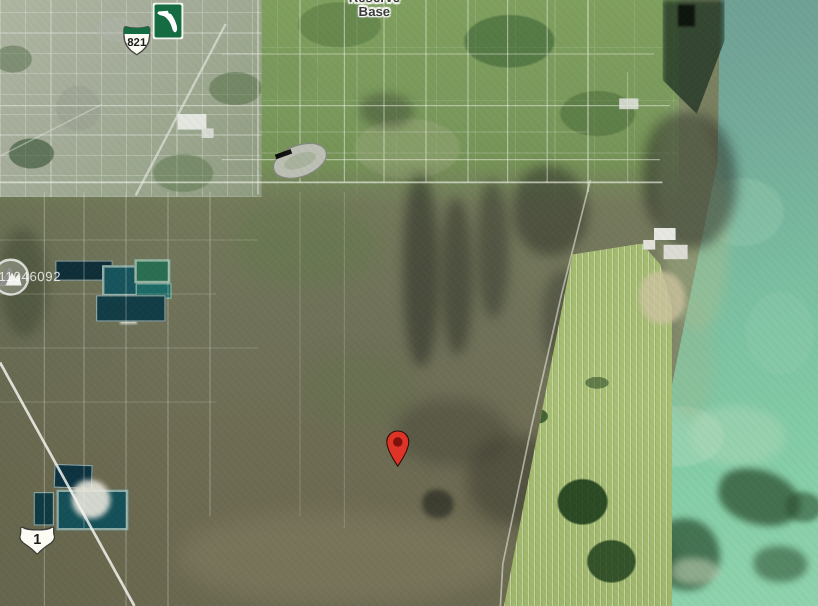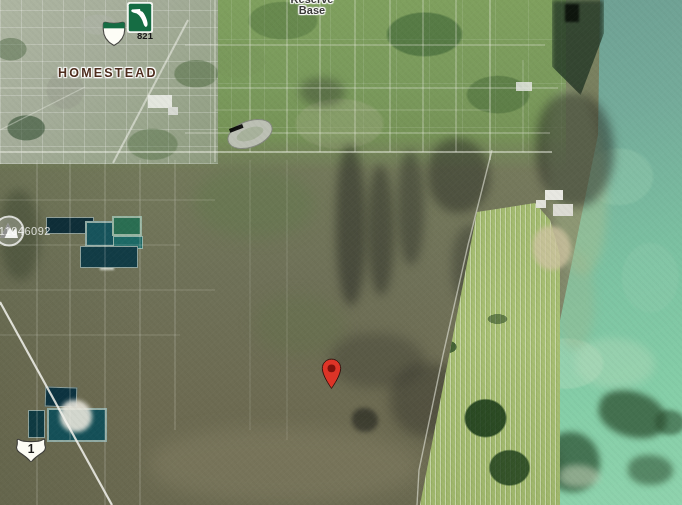--- a/index.html
+++ b/index.html
@@ -169,37 +169,36 @@
       <ellipse rx="14" ry="6" fill="#a8b29c"></ellipse>
       <rect x="-18" y="-12" width="14" height="4" fill="#ececе8" opacity=".9"></rect>
     </g>
     <rect x="148" y="95" width="24" height="13" fill="rgba(232,234,228,0.95)"></rect>
     <rect x="168" y="107" width="10" height="8" fill="rgba(222,224,218,0.9)"></rect>
     <rect x="516" y="82" width="16" height="9" fill="rgba(228,230,224,0.85)"></rect>
   </svg>
 
   <div class="texture"></div>
 
-  <div class="maplabel homestead">HOMESTEAD</div>
   <div class="maplabel reserve">
     <div style="position:static">Reserve</div>
     <div style="position:static">Base</div>
   </div>
 
   <div style="left:100px;top:17px;width:28px;height:32px;">
     <svg width="28" height="32" viewBox="0 0 30 32">
       <defs>
           <clipPath id="sh821">
             <path d="M3.5 7 C3.5 5 4.5 4.2 6 4.6 C9 5.5 12 5.7 15 5.7 C18 5.7 21 5.5 24 4.6 C25.5 4.2 26.5 5 26.5 7 L26.5 12 C26.5 19.5 22.5 25.5 15 29.5 C7.5 25.5 3.5 19.5 3.5 12 Z"></path>
           </clipPath>
         </defs>
       <path d="M3.5 7 C3.5 5 4.5 4.2 6 4.6 C9 5.5 12 5.7 15 5.7 C18 5.7 21 5.5 24 4.6 C25.5 4.2 26.5 5 26.5 7 L26.5 12 C26.5 19.5 22.5 25.5 15 29.5 C7.5 25.5 3.5 19.5 3.5 12 Z" fill="#fdfdf6" stroke="#4a4a46" stroke-width="1.2"></path>
       <rect class="band" x="0" y="0" width="30" height="11" clip-path="url(#sh821)"></rect>
     </svg>
-    <span class="shield-num" style="top:13px;font-size:9.5px;margin-left:31px;">821</span>
+    <span class="shield-num" style="top:13px;font-size:9.5px;">821</span>
   </div>
 
   <div style="left:127px;top:2px;width:26px;height:31px;">
     <svg width="26" height="31" viewBox="0 0 26 31">
       <rect x="0" y="0" width="26" height="31" rx="2.5" fill="#f2f5f0"></rect>
       <rect class="tp-bg" x="1.8" y="1.8" width="22.4" height="27.4" rx="1.5"></rect>
       <path d="M4 9 L5 7.5 L13 7 L13.5 9 L15.5 9.7 C17.5 12 19 15 20 18.5 C20.8 21.2 21 24 19.4 24.8 C18 25.4 17 23.5 16.4 21.5 C15.3 17.5 13 13.5 9.8 11.6 L6 10.6 Z" fill="#fff"></path>
     </svg>
   </div>
 

